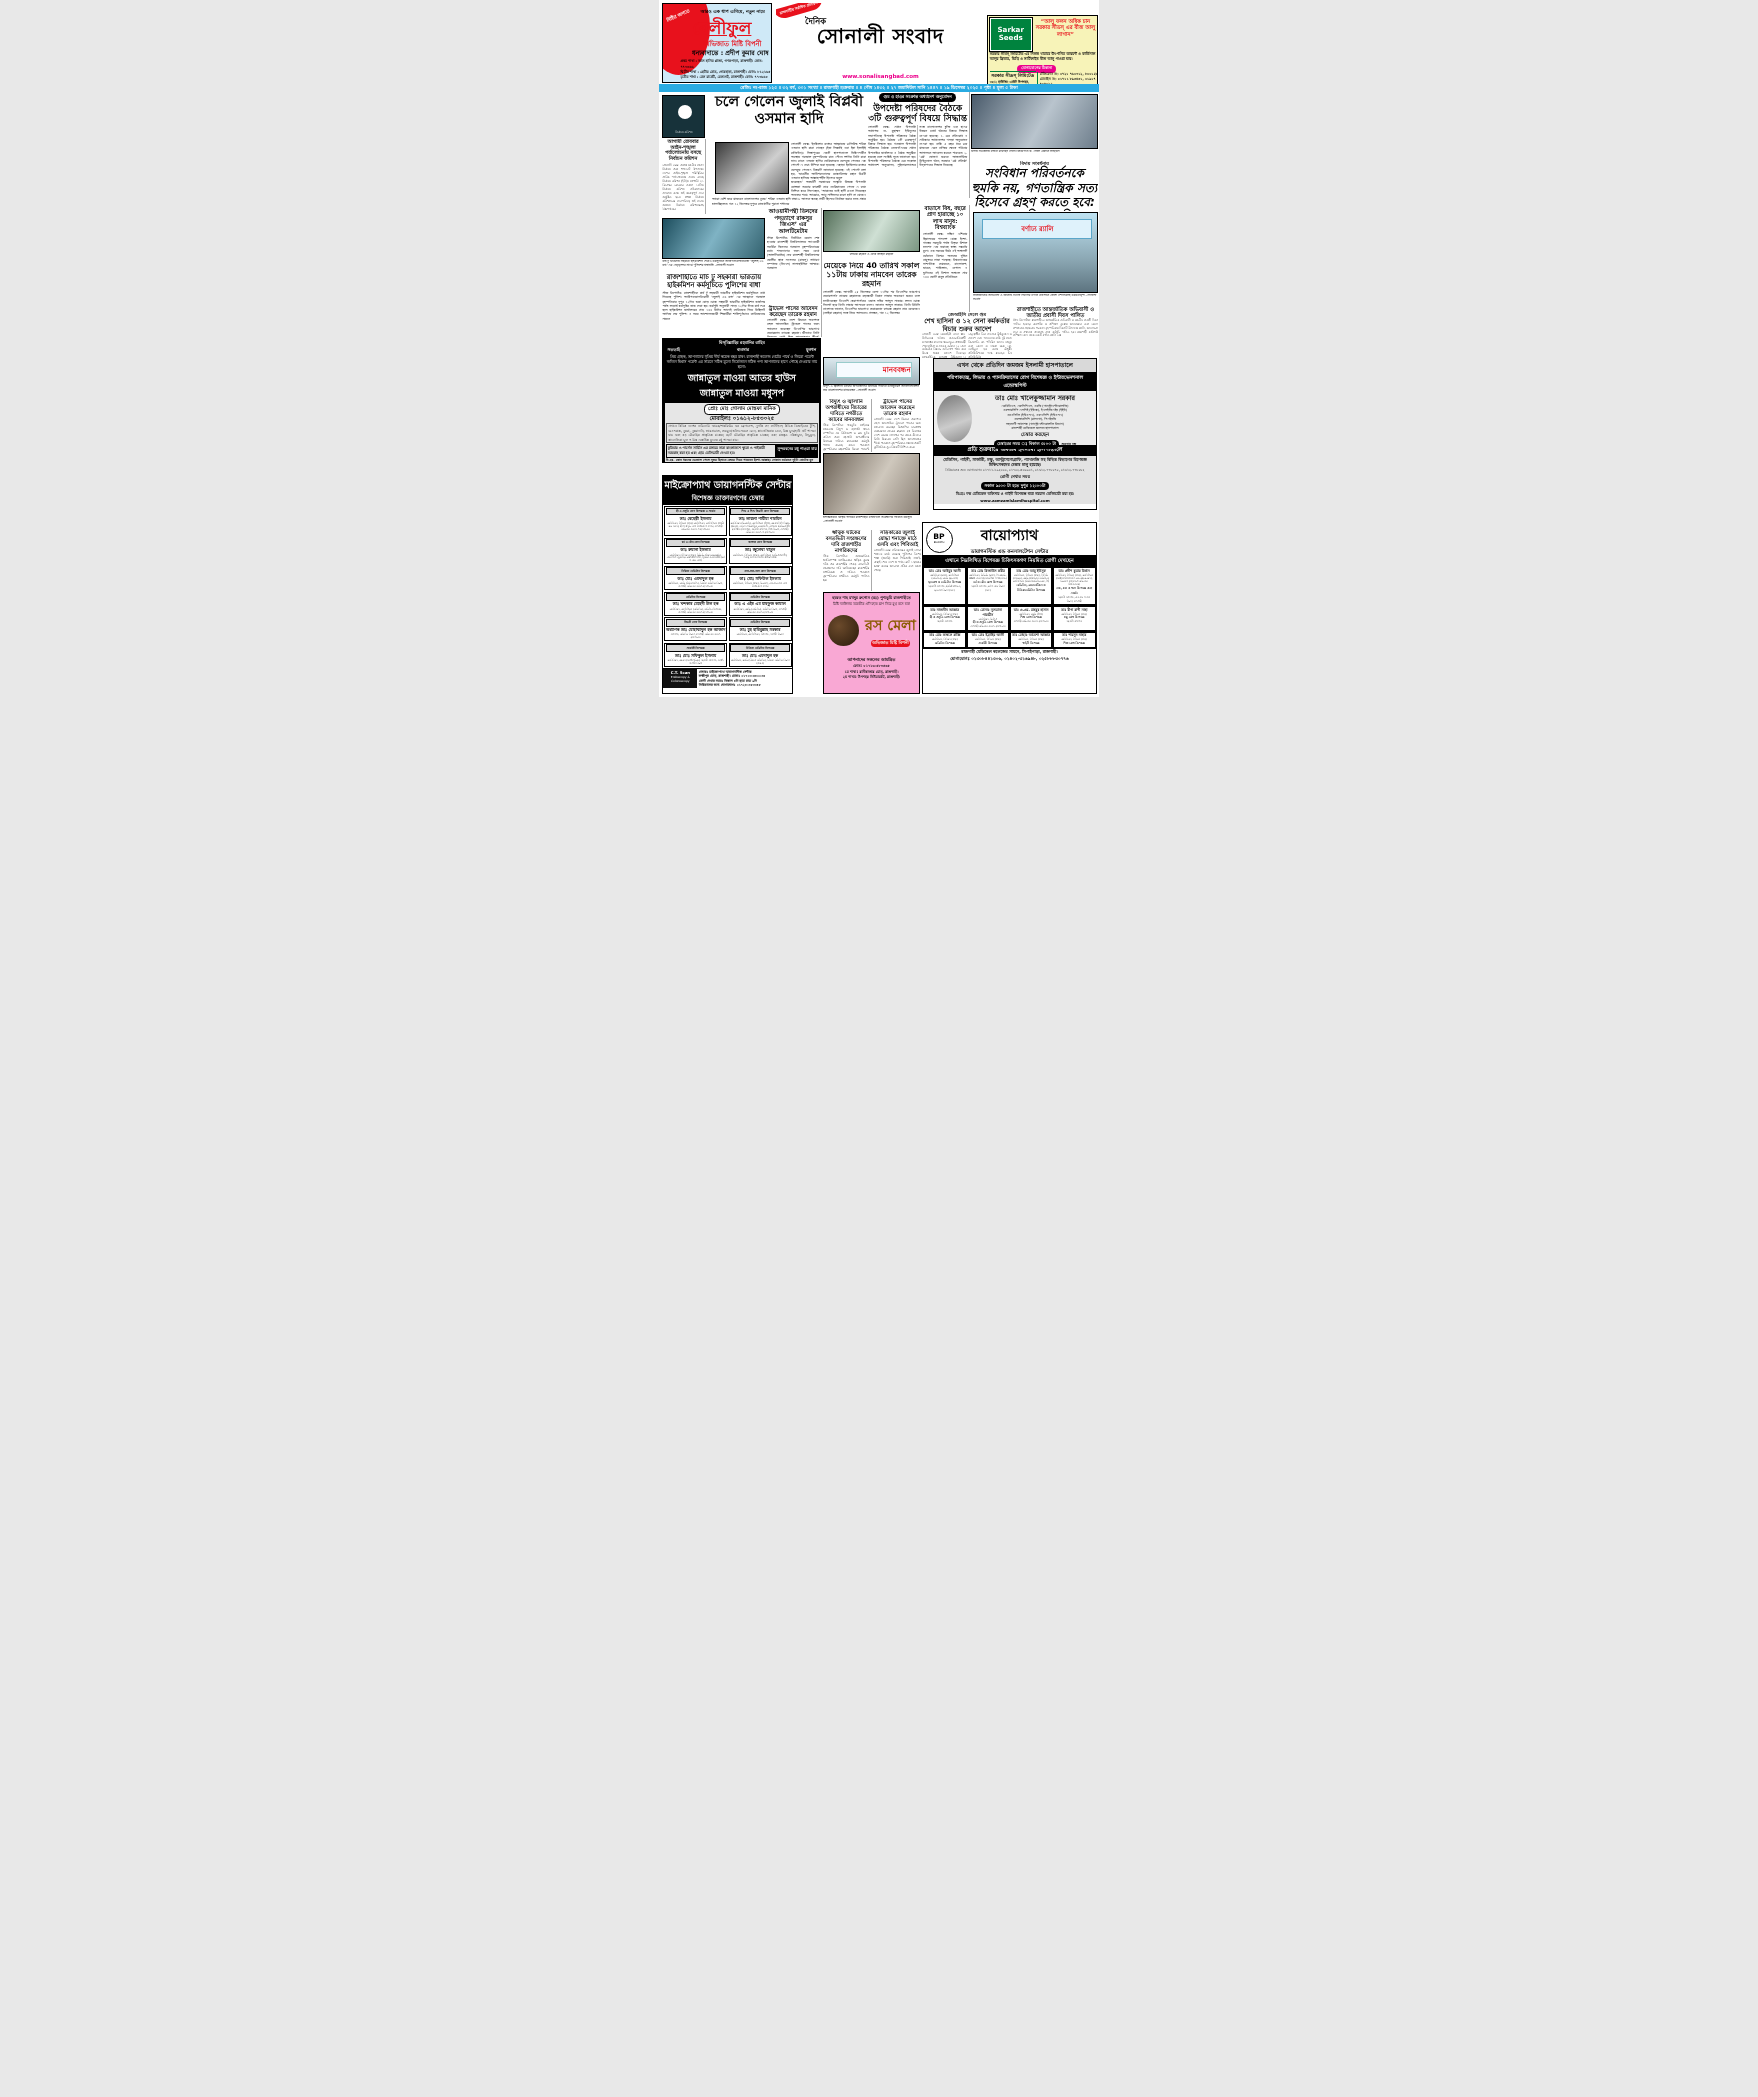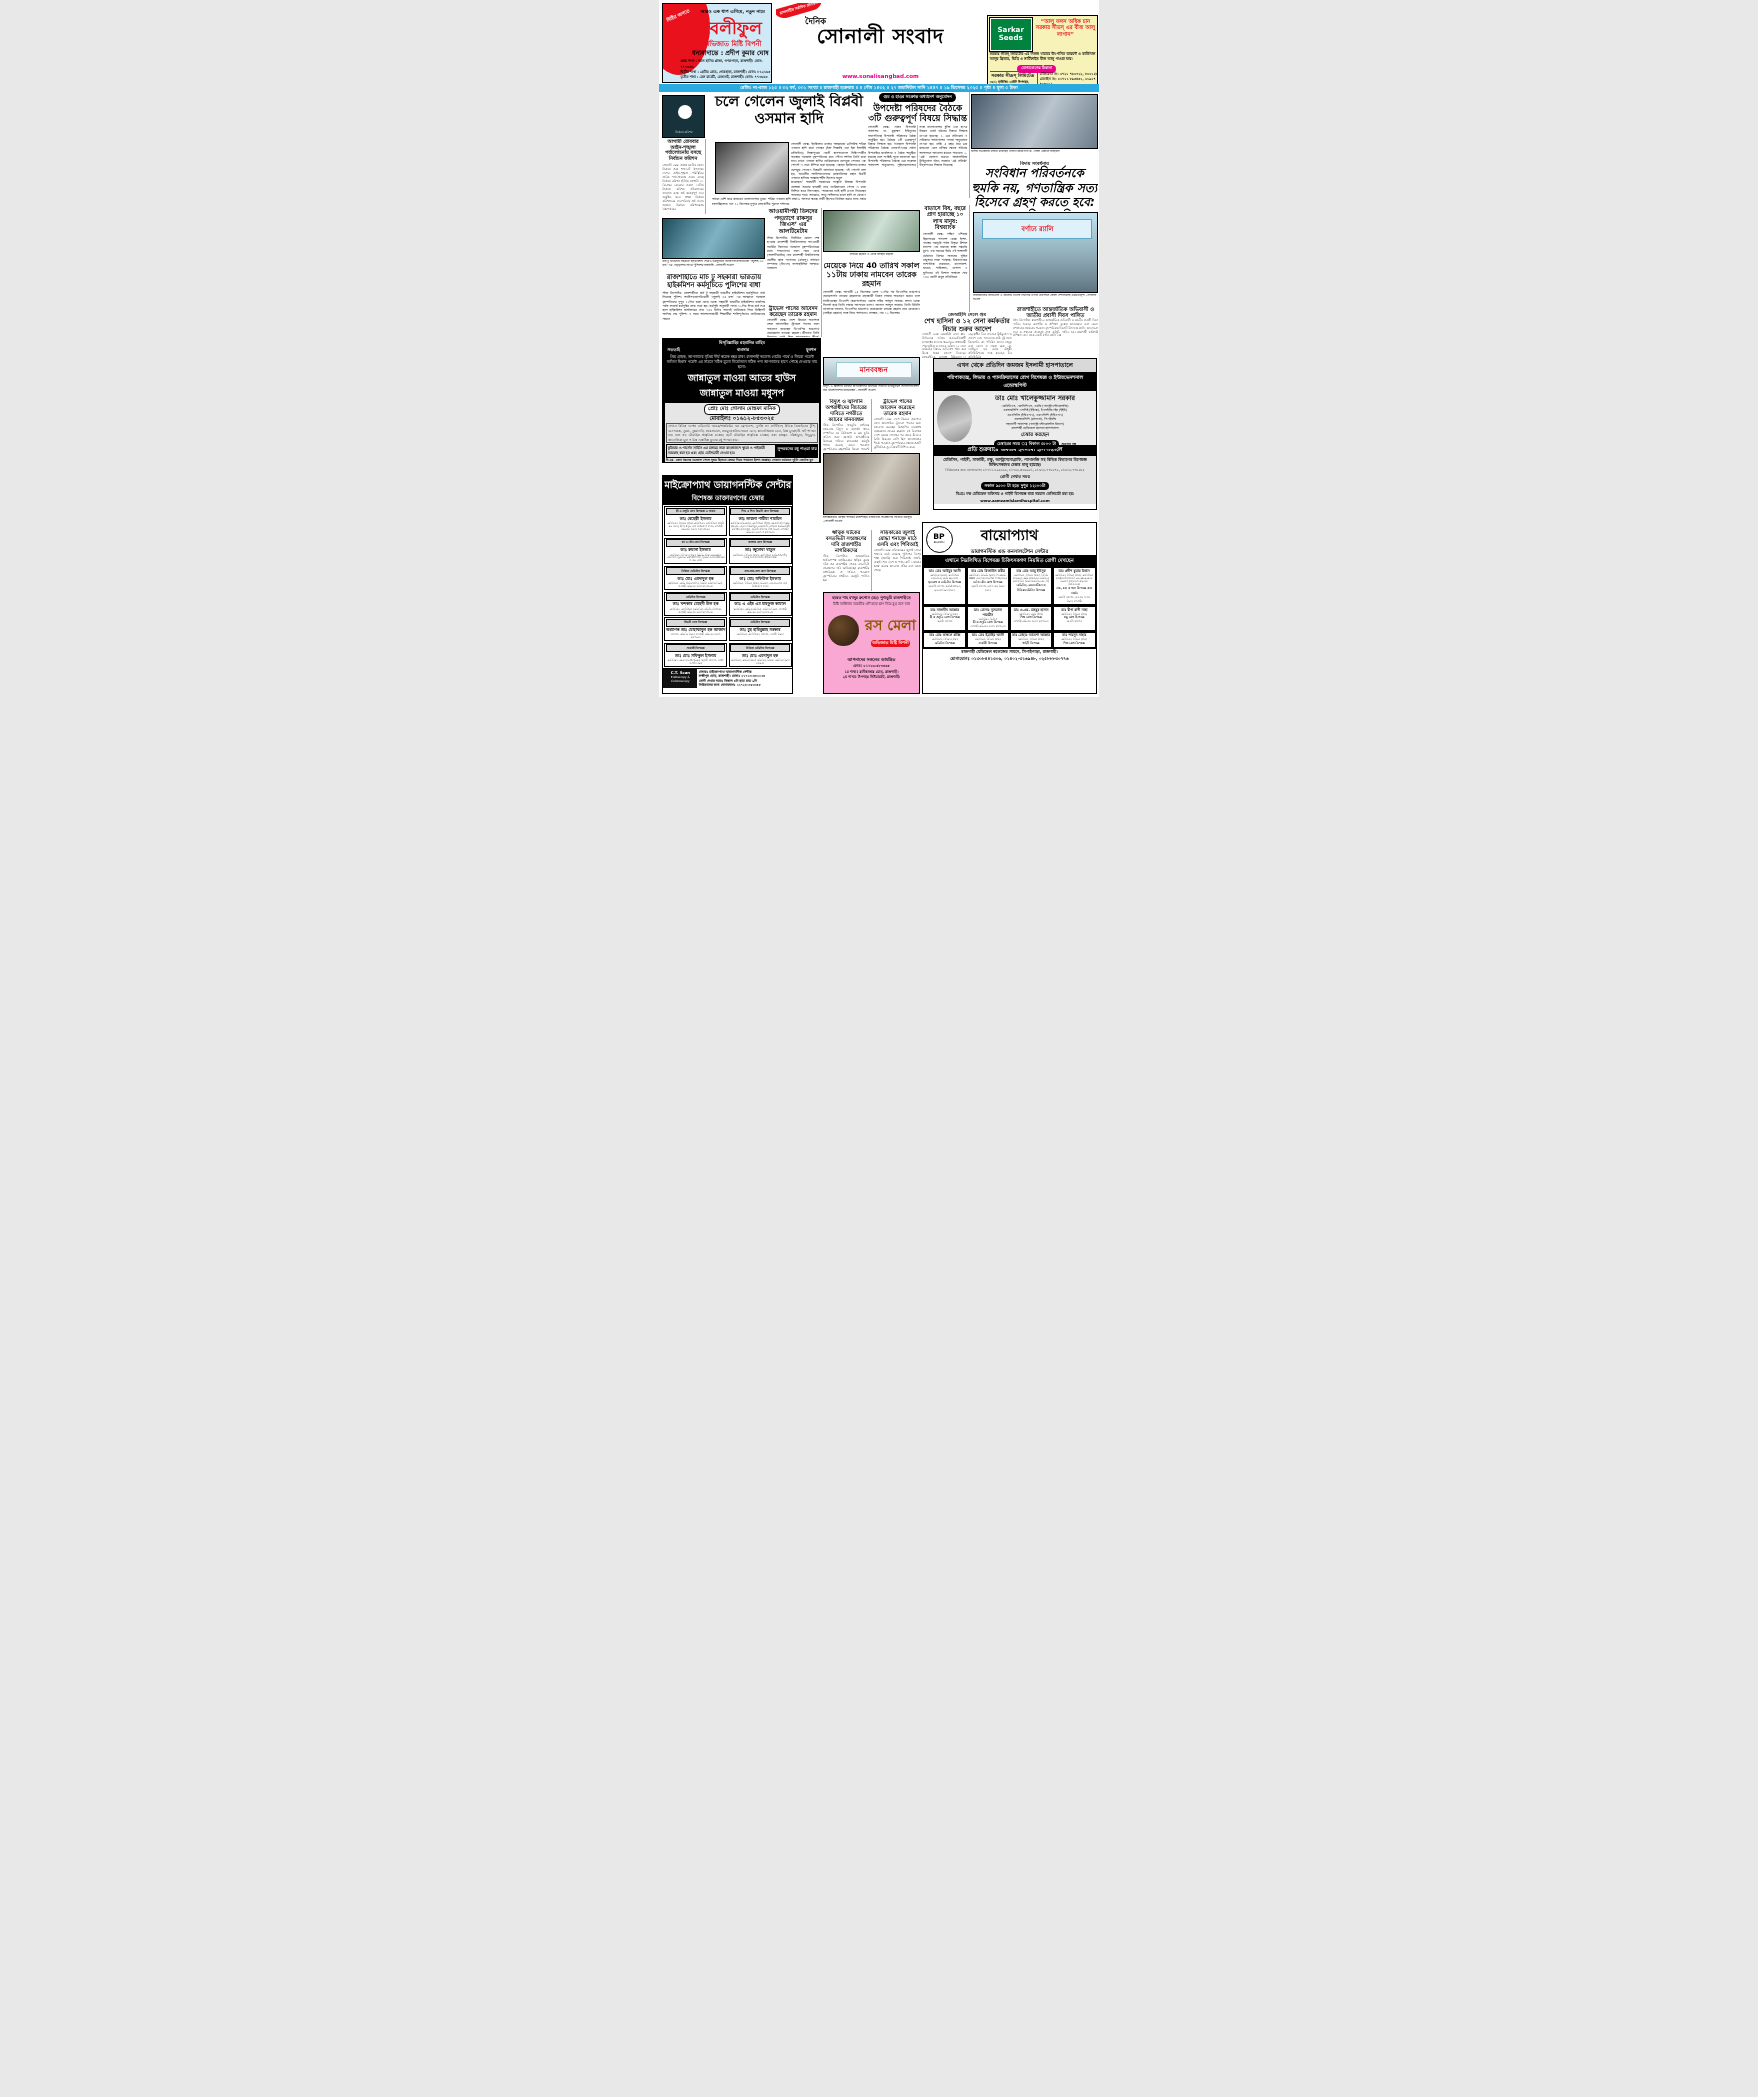--- a/index.html
+++ b/index.html
@@ -27,21 +27,21 @@
 </style>
 </head>
 <body>
 
 <div class="page">
 
   <div class="blk adbox" style="left:3.4px;top:3.4px;width:110px;height:80px;background:#cfe9f7;">
     <div style="position:absolute;left:-16px;top:-25px;width:63px;height:96px;background:#e8111c;border-radius:50%;"></div>
     <div style="position:absolute;left:2.5px;top:7.6px;transform:rotate(-24deg);color:#fff;font-weight:700;font-size:4.6px;">মিষ্টির জগতে</div>
     <div style="position:absolute;left:37px;top:3.4px;font-size:4.6px;font-weight:700;">আরও এক ধাপ এগিয়ে, নতুন নামে</div>
-    <div style="position:absolute;left:29px;top:11px;width:80px;text-align:center;color:#e8111c;font-weight:700;font-size:17px;">বেলীফুল</div>
+    <div style="position:absolute;left:29px;top:11px;width:80px;text-align:left;color:#e8111c;font-weight:700;font-size:17px;text-decoration:underline;">বেলীফুল</div>
     <div style="position:absolute;left:29px;top:34px;width:80px;text-align:center;color:#e8111c;font-weight:700;font-size:6.7px;">অভিজাত মিষ্টি বিপনী</div>
     <div style="position:absolute;left:25px;top:44px;width:84px;text-align:center;font-weight:700;font-size:6.3px;">ধন্যবাদান্তে : প্রদীপ কুমার ঘোষ</div>
     <div class="vstack" style="position:absolute;left:17px;top:55px;width:91px;font-size:3.4px;font-weight:700;line-height:1.55;">
       <span>প্রথম শাখা : আল হাসিব প্লাজা, গণকপাড়া, রাজশাহী। ফোন: ৭৭৩০৬৬</span>
       <span>দ্বিতীয় শাখা : গ্রেটার রোড, গোরহাঙ্গা, রাজশাহী। ফোন: ৮১২১৬৫</span>
       <span>তৃতীয় শাখা : রেল মার্কেট, রেলগেট, রাজশাহী। ফোন: ৭৭৩৬৬০</span>
     </div>
   </div>
 
   <div class="blk" style="left:117px;top:2.5px;width:209px;height:80px;">
@@ -244,21 +244,21 @@
           <span>চেম্বারঃ মাইক্রোপ্যাথ ডায়াগনস্টিক সেন্টার</span>
           <span>লক্ষ্মীপুর মোড়, রাজশাহী। মোবাঃ ০১৭০৩-৪৮০০৩৫</span>
           <span>রোগী দেখার সময়ঃ বিকাল ৪টা হতে রাত ৯টা</span>
           <span>সিরিয়ালের জন্য যোগাযোগঃ ০১৭২৮-৩৫৩৩৪৮</span>
         </span>
       </div>
     </div>
   </div>
 
   <div class="blk photo" style="left:164px;top:357px;width:97px;height:28px;background:linear-gradient(180deg,#dce9ee,#9fb2ba);">
-    <div style="position:absolute;left:11.7px;top:4.2px;width:74px;height:14.3px;background:#f6fbff;border:0.4px solid #9cc;color:#e8111c;font-weight:700;font-size:7.1px;text-align:center;line-height:14.3px;">মানববন্ধন</div>
+    <div style="position:absolute;left:11.7px;top:4.2px;width:74px;height:14.3px;background:#f6fbff;border:0.4px solid #9cc;color:#e8111c;font-weight:700;font-size:7.1px;text-align:right;line-height:14.3px;">মানববন্ধন</div>
   </div>
   <div class="blk cap" style="left:164px;top:385px;width:97px;height:13.4px;">বিদ্যুৎ ও জ্বালানি খাতের অপরাধীদের বিচারের দাবিতে কনজুমারস অ্যাসোসিয়েশন অব বাংলাদেশের মানববন্ধন -সোনালী সংবাদ</div>
 
   <div class="blk rule-r" style="left:164px;top:399px;width:49px;height:53px;">
     <div class="hl c" style="font-size:5px;">বিদ্যুৎ ও জ্বালানি অপরাধীদের বিচারের দাবিতে নগরীতে ক্যাবের মানববন্ধন</div>
     <div class="body-txt just" style="margin-top:0.8px;font-size:2.9px;">স্টাফ রিপোর্টার: দায়মুক্তি আইনের আওতায় বিদ্যুৎ ও জ্বালানি খাতে সম্পাদিত সব বিনিয়োগ ও ক্রয় চুক্তি বাতিল এবং জ্বালানি অপরাধীদের বিচারের দাবিতে মানববন্ধন কর্মসূচি পালন করেছে ক্যাব। গতকাল বৃহস্পতিবার মহানগরীর জিরো পয়েন্টে ক্যাব</div>
   </div>
   <div class="blk" style="left:215px;top:399px;width:47px;height:53px;">
     <div class="hl c" style="font-size:5px;">ট্রাভেল পাসের আবেদন করেছেন তারেক রহমান</div>
     <div class="body-txt just" style="margin-top:0.8px;font-size:2.9px;">সোনালী ডেস্ক: দেশে ফিরতে অবশেষে বহুল আলোচিত ট্রাভেল পাসের জন্য আবেদন করেছেন বিএনপির ভারপ্রাপ্ত চেয়ারম্যান তারেক রহমান। ২৫ ডিসেম্বর দেশে ফেরার ঘোষণার পর থেকে কীভাবে তিনি ফিরবেন সেটা ছিল আলোচনার শীর্ষে। গতকাল বৃহস্পতিবার সন্ধ্যায় একটি কূটনৈতিক সূত্র বিষয়টি নিশ্চিত করে।</div>

